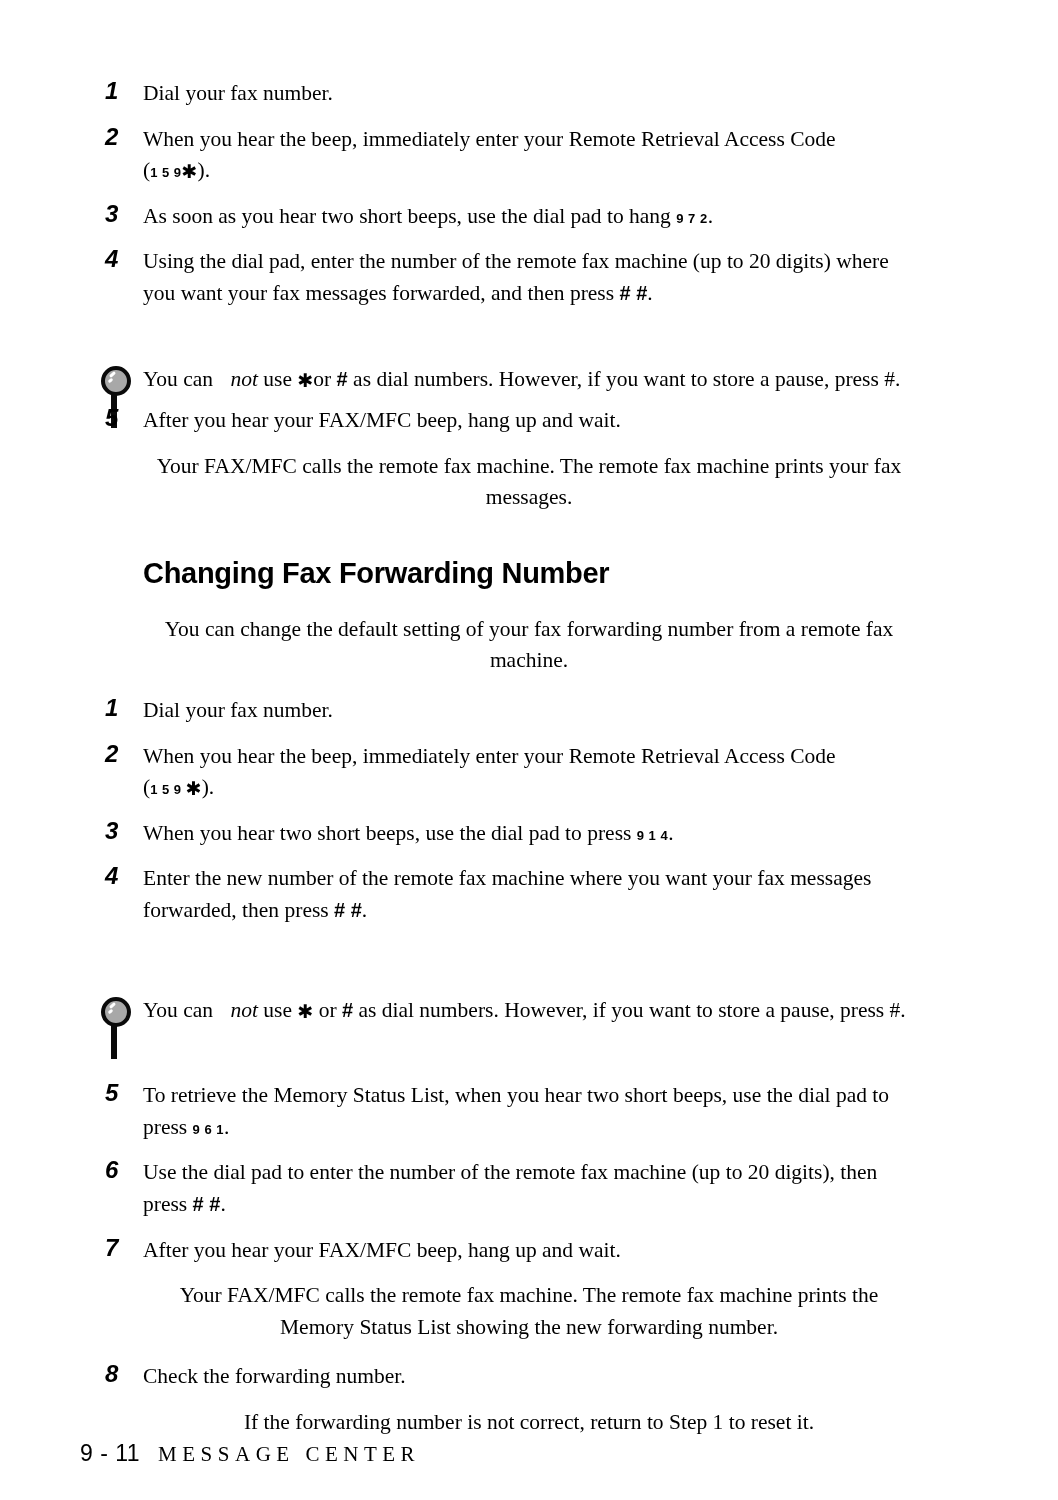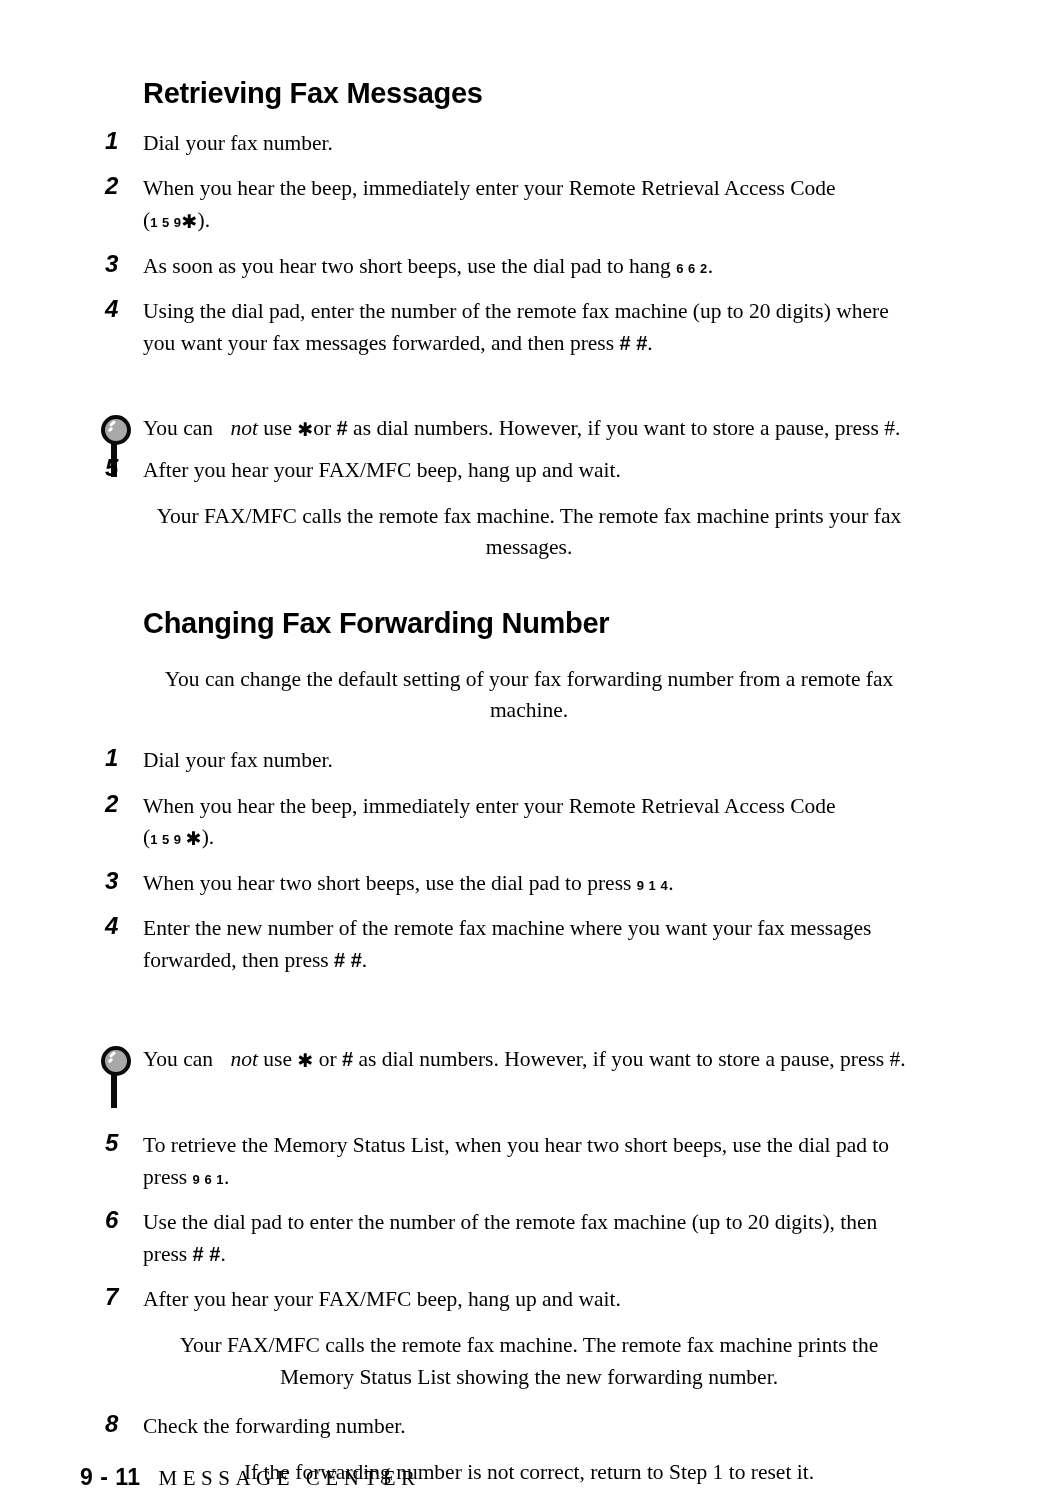--- a/index.html
+++ b/index.html
@@ -156,53 +156,51 @@
   
   .footer {
     position: absolute;
     left: 80px;
     top: 1440px;
     display: flex;
     align-items: baseline;
   }
   .folio {
     font-family: "Liberation Sans", "DejaVu Sans", sans-serif;
-    font-weight: bold;
+    font-weight: normal;
     font-size: 23px;
     letter-spacing: 0.5px;
-    margin-top: 24px;
   }
   .footer-title {
     margin-left: 18px;
     font-family: "Liberation Serif", "DejaVu Serif", serif;
     font-size: 21px;
     letter-spacing: 5.5px;
   }
 </style>
 </head>
 <body>
 
 <div class="page">
   <div class="content">
 
-    <h1 class="h1">Retrieving Fax Messages</h1>
 
     <div class="step">
       <span class="step-num">1</span>
       <span class="step-body">Dial your fax number.</span>
     </div>
 
     <div class="step">
       <span class="step-num">2</span>
       <span class="step-body"><span>When you hear the beep, immediately enter your Remote Retrieval Access Code</span><br><span>(</span><span class="keycode">1 5 9</span><span class="star">✱</span><span>).</span></span>
     </div>
 
     <div class="step">
       <span class="step-num">3</span>
-      <span class="step-body"><span>As soon as you hear two short beeps, use the dial pad to hang </span><span class="keycode">6 6 2</span><span>.</span></span>
+      <span class="step-body"><span>As soon as you hear two short beeps, use the dial pad to hang </span><span class="keycode">9 7 2</span><span>.</span></span>
     </div>
 
     <div class="step">
       <span class="step-num">4</span>
       <span class="step-body"><span>Using the dial pad, enter the number of the remote fax machine (up to 20 digits) where you want your fax messages forwarded, and then press </span><span class="keyhash"># #</span><span>.</span></span>
     </div>
 
     <div class="gap-lg"></div>
 
     <div class="note">

